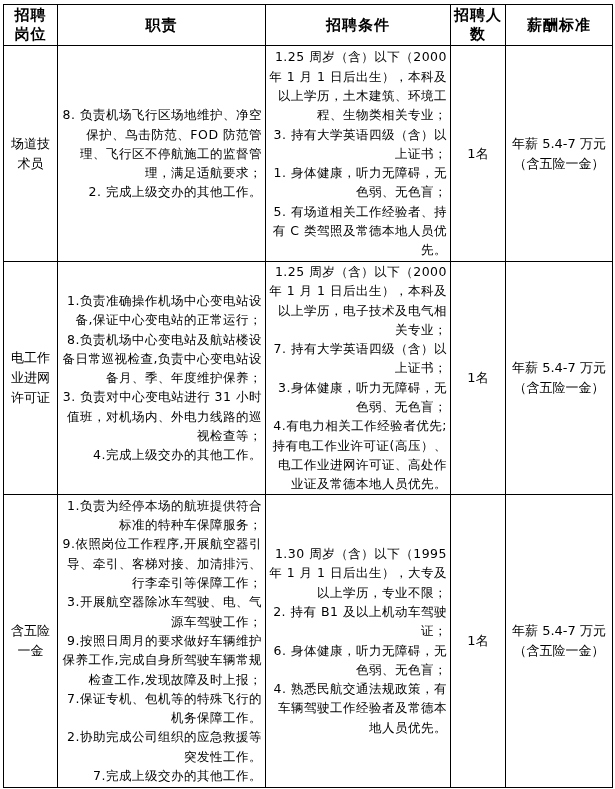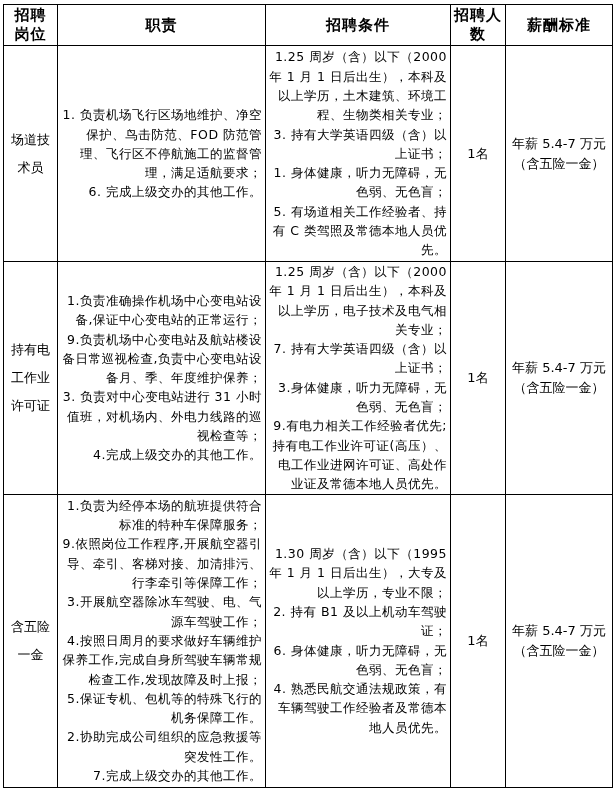--- a/index.html
+++ b/index.html
@@ -3,21 +3,21 @@
 <meta charset="utf-8">
 <style>
   html, body { margin:0; padding:0; background:#ffffff; }
   body { width:615px; height:789px; position:relative; overflow:hidden;
          font-family:"DejaVu Sans", sans-serif; color:#000; }
   table.job { position:absolute; left:3px; top:4px; border-collapse:collapse;
               table-layout:fixed; width:609px; }
   table.job td, table.job th { border:1px solid #000; padding:0 3px; vertical-align:middle; }
   th { font-family:"DejaVu Serif", serif; font-weight:bold; font-size:15px; line-height:19px;
        text-align:center; height:40px; letter-spacing:1px; }
-  td.pos { text-align:center; font-size:13px; line-height:28px; padding:0 8px; }
+  td.pos { text-align:center; font-size:13px; line-height:20px; padding:0 8px; }
   td.duty, td.req { text-align:right; font-size:12.5px; line-height:19.3px; letter-spacing:0.5px; }
   td.num, td.salary { text-align:center; font-size:13px; line-height:20px; }
   .line { display:block; }
 </style>
 </head>
 <body>
 
 <table class="job">
   <colgroup>
     <col style="width:54px">
@@ -44,69 +44,69 @@
           <span class="line">薪酬标准</span>
         </th>
     </tr>
   </thead>
   <tbody>
     <tr style="height:216px">
       <td class="pos">
           <span class="line">场道技术员</span>
         </td>
       <td class="duty">
-          <span class="line">1. 负责机场飞行区场地维护、净空保护、鸟击防范、FOD 防范管理、飞行区不停航施工的监督管理，满足适航要求；</span>
-          <span class="line">6. 完成上级交办的其他工作。</span>
+          <span class="line">8. 负责机场飞行区场地维护、净空保护、鸟击防范、FOD 防范管理、飞行区不停航施工的监督管理，满足适航要求；</span>
+          <span class="line">2. 完成上级交办的其他工作。</span>
         </td>
       <td class="req">
           <span class="line">1.25 周岁（含）以下（2000年 1 月 1 日后出生），本科及以上学历，土木建筑、环境工程、生物类相关专业；</span>
           <span class="line">3. 持有大学英语四级（含）以上证书；</span>
           <span class="line">1. 身体健康，听力无障碍，无色弱、无色盲；</span>
           <span class="line">5. 有场道相关工作经验者、持有 C 类驾照及常德本地人员优先。</span>
         </td>
       <td class="num">
           <span class="line">1名</span>
         </td>
       <td class="salary">
           <span class="line">年薪 5.4-7 万元（含五险一金）</span>
         </td>
     </tr>
     <tr style="height:232px">
       <td class="pos">
-          <span class="line">持有电工作业许可证</span>
+          <span class="line">电工作业进网许可证</span>
         </td>
       <td class="duty">
           <span class="line">1.负责准确操作机场中心变电站设备,保证中心变电站的正常运行；</span>
-          <span class="line">9.负责机场中心变电站及航站楼设备日常巡视检查,负责中心变电站设备月、季、年度维护保养；</span>
+          <span class="line">8.负责机场中心变电站及航站楼设备日常巡视检查,负责中心变电站设备月、季、年度维护保养；</span>
           <span class="line">3. 负责对中心变电站进行 31 小时值班，对机场内、外电力线路的巡视检查等；</span>
           <span class="line">4.完成上级交办的其他工作。</span>
         </td>
       <td class="req">
           <span class="line">1.25 周岁（含）以下（2000年 1 月 1 日后出生），本科及以上学历，电子技术及电气相关专业；</span>
           <span class="line">7. 持有大学英语四级（含）以上证书；</span>
           <span class="line">3.身体健康，听力无障碍，无色弱、无色盲；</span>
-          <span class="line">9.有电力相关工作经验者优先;持有电工作业许可证(高压）、电工作业进网许可证、高处作业证及常德本地人员优先。</span>
+          <span class="line">4.有电力相关工作经验者优先;持有电工作业许可证(高压）、电工作业进网许可证、高处作业证及常德本地人员优先。</span>
         </td>
       <td class="num">
           <span class="line">1名</span>
         </td>
       <td class="salary">
           <span class="line">年薪 5.4-7 万元（含五险一金）</span>
         </td>
     </tr>
     <tr style="height:293px">
       <td class="pos">
           <span class="line">含五险一金</span>
         </td>
       <td class="duty">
           <span class="line">1.负责为经停本场的航班提供符合标准的特种车保障服务；</span>
           <span class="line">9.依照岗位工作程序,开展航空器引导、牵引、客梯对接、加清排污、行李牵引等保障工作；</span>
           <span class="line">3.开展航空器除冰车驾驶、电、气源车驾驶工作；</span>
-          <span class="line">4.按照日周月的要求做好车辆维护保养工作,完成自身所驾驶车辆常规检查工作,发现故障及时上报；</span>
-          <span class="line">5.保证专机、包机等的特殊飞行的机务保障工作。</span>
+          <span class="line">9.按照日周月的要求做好车辆维护保养工作,完成自身所驾驶车辆常规检查工作,发现故障及时上报；</span>
+          <span class="line">7.保证专机、包机等的特殊飞行的机务保障工作。</span>
           <span class="line">2.协助完成公司组织的应急救援等突发性工作。</span>
           <span class="line">7.完成上级交办的其他工作。</span>
         </td>
       <td class="req">
           <span class="line">1.30 周岁（含）以下（1995年 1 月 1 日后出生），大专及以上学历，专业不限；</span>
           <span class="line">2. 持有 B1 及以上机动车驾驶证；</span>
           <span class="line">6. 身体健康，听力无障碍，无色弱、无色盲；</span>
           <span class="line">4. 熟悉民航交通法规政策，有车辆驾驶工作经验者及常德本地人员优先。</span>
         </td>
       <td class="num">

